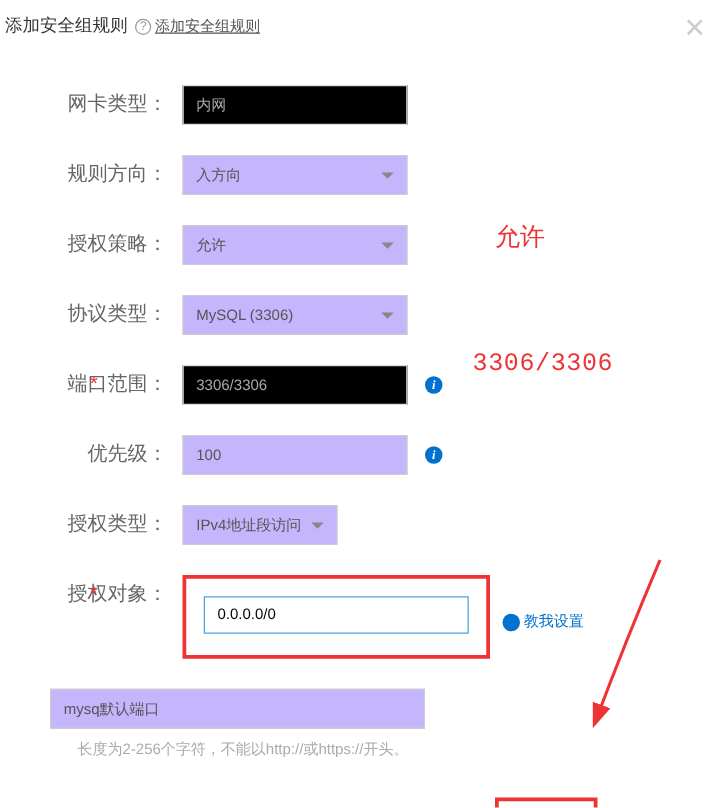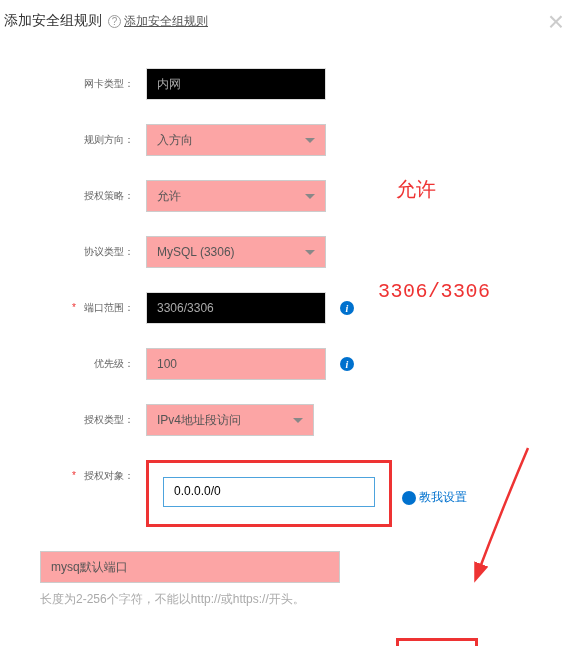--- a/index.html
+++ b/index.html
@@ -7,37 +7,37 @@
     .dialog { width: 582px; }
     .header { display: flex; align-items: center; padding: 12px 18px 10px 4px; position: relative; }
     .title { font-size: 14px; color: #333; }
     .subtitle-wrap { display: flex; align-items: center; margin-left: 6px; }
     .subtitle { font-size: 12px; color: #555; text-decoration: underline; }
     .help-icon { width: 13px; height: 13px; border: 1px solid #9b9b9b; color: #9b9b9b; border-radius: 50%; display: inline-flex; align-items: center; justify-content: center; font-size: 10px; margin-right: 3px; }
     .close { position: absolute; right: 18px; top: 8px; font-size: 28px; color: #ccc; cursor: pointer; line-height: 1; font-weight: 200; }
     .form { padding: 28px 30px 6px 40px; }
     .row { display: flex; align-items: flex-start; }
     .row + .row { margin-top: 24px; justify-content: flex-end; }
-    .label { width: 106px; text-align: right; padding-right: 12px; color: #666; font-size: 10px; line-height: 32px; position: relative; }
+    .label { width: 106px; text-align: right; padding-right: 12px; color: #666; font-size: 16px; line-height: 32px; position: relative; }
     .req::before { content: "*"; color: #e33; position: absolute; left: 32px; }
     .field { flex: 1; display: flex; align-items: center; }
-    .select, .input { height: 32px; background: #fca5a5; border: 1px solid #ccc; padding: 0 10px; font-size: 12px; color: #555; }
+    .select, .input { height: 32px; background: #c4b5fd; border: 1px solid #ccc; padding: 0 10px; font-size: 12px; color: #555; }
     .select { width: 180px; display: flex; align-items: center; justify-content: space-between; position: relative; }
     .select.disabled, .input.disabled { background: #000000; color: #aaa; border-color: #ddd; }
     .caret { width: 0; height: 0; border-left: 5px solid transparent; border-right: 5px solid transparent; border-top: 5px solid #888; }
-    .select.small { width: 168px; }
+    .select.small { width: 124px; }
     .input { width: 180px; outline: none; }
     .info-icon { width: 14px; height: 14px; border-radius: 50%; background: #0071ce; color: #fff; font-size: 10px; font-style: italic; font-weight: bold; display: inline-flex; align-items: center; justify-content: center; margin-left: 14px; font-family: Georgia, serif; }
     .textarea-wrap { border: 3px solid #e33; padding: 14px; width: 246px; }
     .textarea { width: 100%; height: 30px; border: 1px solid #4da3dd; outline: none; padding: 6px 10px; font-size: 12px; resize: none; font-family: inherit; }
     .link-help { display: inline-flex; align-items: center; margin-left: 10px; margin-top: 8px; }
     .link-help .info-icon { margin-left: 0; margin-right: 3px; }
     .link-help span { color: #0071ce; font-size: 12px; }
     .desc-input { width: 300px; }
-    .hint { color: #aaa; font-size: 12px; margin-top: 8px; margin-left: 0; }
+    .hint { color: #aaa; font-size: 12px; margin-top: 8px; margin-left: 22px; }
     .annot { position: absolute; color: #e33; font-family: "SimSun", serif; font-size: 20px; pointer-events: none; }
     .annot1 { left: 396px; top: 176px; }
     .annot2 { left: 378px; top: 280px; font-family: "Courier New", monospace; letter-spacing: 0.5px; }
     .footer { display: flex; justify-content: flex-end; align-items: center; padding: 24px 24px 0 0; }
     .ok-wrap { border: 3px solid #e33; padding: 6px; }
     .btn { height: 34px; min-width: 64px; border: 1px solid #ccc; background: #fff; padding: 0 18px; font-size: 13px; cursor: pointer; }
     .btn.primary { background: #0096d6; color: #fff; border: none; }
     .cancel-wrap { margin-left: 16px; }
     .arrow-svg { position: absolute; pointer-events: none; }
   </style>

